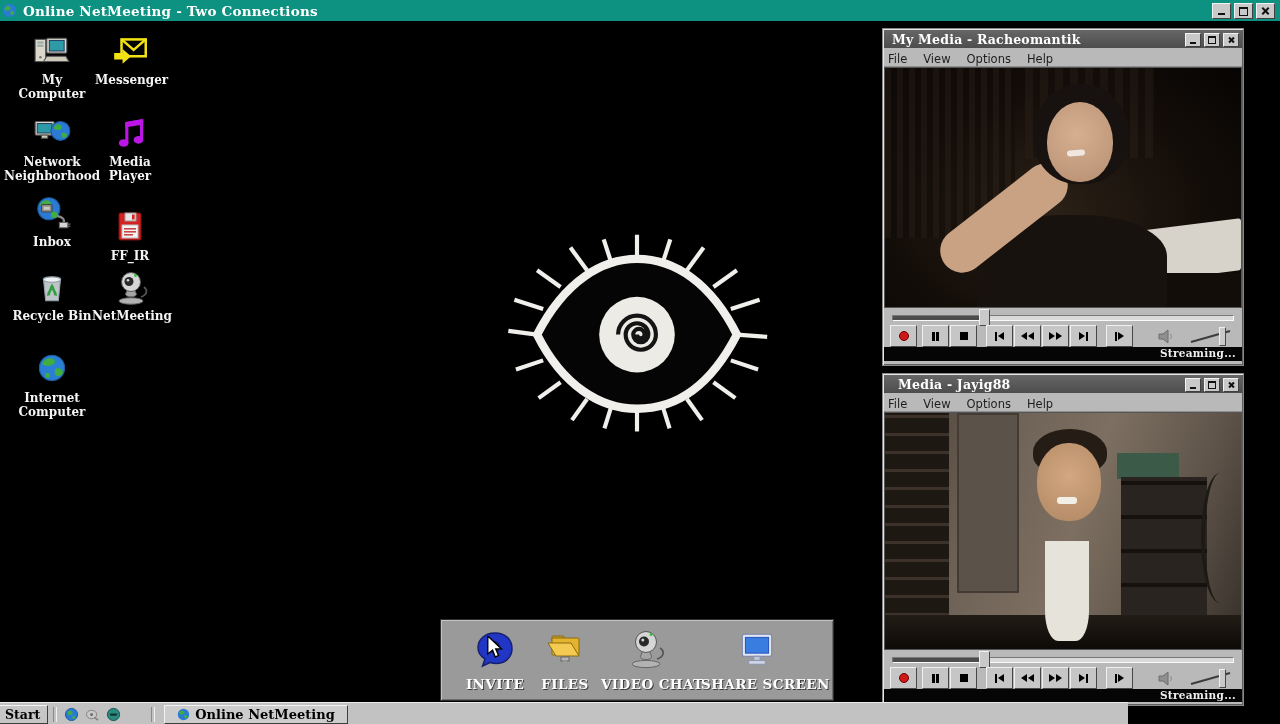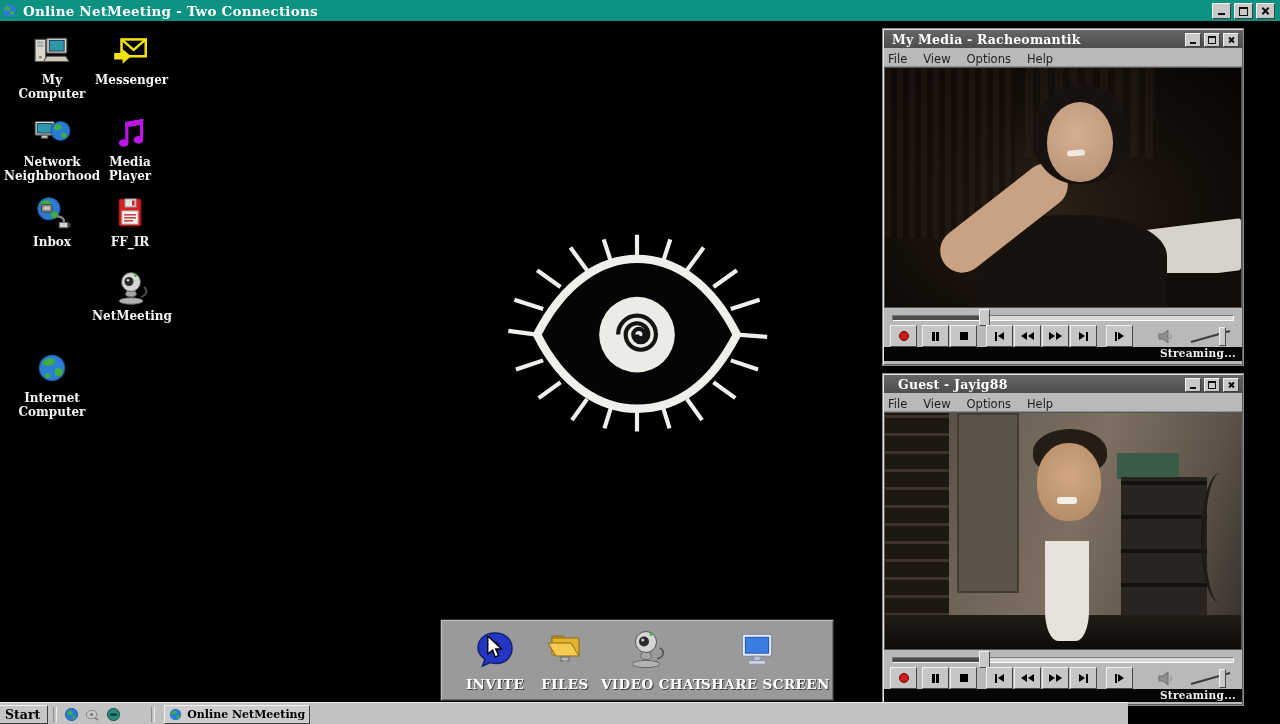--- a/index.html
+++ b/index.html
@@ -78,23 +78,23 @@
   .shape{position:absolute;}
 
   
   .taskbar{position:absolute;left:0;top:702px;width:1128px;height:22px;background:#c2c2c2;border-top:1px solid #eaeaea;
            display:flex;align-items:center;}
   .startbtn{margin-left:-3px;height:17px;padding:0 7px;background:#c6c6c6;border-top:1px solid #f2f2f2;
             border-left:1px solid #f2f2f2;border-right:1px solid #3f3f3f;border-bottom:1px solid #3f3f3f;
             display:flex;align-items:center;font-size:12.5px;color:#000;}
   .tsep{width:2px;height:15px;border-left:1px solid #8a8a8a;border-right:1px solid #efefef;margin:0 5px;}
   .ql{display:flex;align-items:center;gap:6px;margin:0 2px;}
-  .taskbtn{height:17px;padding:0 4px;background:#cdcdcd;border-top:1px solid #f2f2f2;border-left:1px solid #f2f2f2;
+  .taskbtn{height:17px;padding:0 12px;background:#cdcdcd;border-top:1px solid #f2f2f2;border-left:1px solid #f2f2f2;
            border-right:1px solid #3f3f3f;border-bottom:1px solid #3f3f3f;display:flex;align-items:center;gap:5px;
-           font-size:11px;color:#000;margin-left:4px;}
+           font-size:13px;color:#000;margin-left:4px;}
 
   
   .cursor{position:absolute;left:486px;top:636px;z-index:60;}
 </style>
 </head>
 <body>
 
 <div id="screen">
 
   <div class="main-titlebar">
@@ -182,35 +182,48 @@
         <rect x="11" y="12" width="6" height="3" fill="#c8c8c0"></rect>
         <path d="M24,21 C30,22 32,25 29,28" fill="none" stroke="#888" stroke-width="2"></path>
         <rect x="26" y="27" width="8" height="5" fill="#d6d6d6" stroke="#666"></rect>
         <rect x="34" y="28" width="2.5" height="1.2" fill="#666"></rect>
           <rect x="34" y="30" width="2.5" height="1.2" fill="#666"></rect>
       </svg>
     </span>
     <div class="lbl">Inbox</div>
   </div>
 
-  <div class="dicon" style="left:100px;top:194px;width:60px;">
+  <div class="dicon" style="left:100px;top:208px;width:60px;">
     <span class="ic">
       <svg width="36" height="38" viewBox="0 0 36 36">
         <rect x="7" y="4" width="22" height="27" rx="1.5" fill="#d42222" stroke="#7a0e0e"></rect>
         <rect x="13" y="4" width="11" height="8" fill="#e6e6e6" stroke="#999"></rect>
         <rect x="20" y="5.5" width="2.6" height="5" fill="#d42222"></rect>
         <rect x="10" y="16" width="16" height="13" fill="#f4f4f4" stroke="#bbb"></rect>
         <rect x="12" y="19" width="12" height="1.6" fill="#cc4444"></rect>
         <rect x="12" y="22" width="12" height="1.6" fill="#cc4444"></rect>
         <rect x="12" y="25" width="9" height="1.6" fill="#cc4444"></rect>
       </svg>
     </span>
     <div class="lbl">FF_IR</div>
   </div>
 
+  <div class="dicon" style="left:6px;top:268px;width:92px;">
+    <span class="ic">
+      <svg width="38" height="38" viewBox="0 0 36 36">
+        <polygon points="10,11 26,11 24,31 12,31" fill="#dfe6ea" fill-opacity="0.85" stroke="#93a1ab"></polygon>
+        <ellipse cx="18" cy="11" rx="8.3" ry="2.6" fill="#eef2f5" stroke="#93a1ab"></ellipse>
+        <path d="M14.5,25 L18,17.5 L21.5,25" fill="none" stroke="#2f9e3f" stroke-width="2.4"></path>
+        <polygon points="13,26.5 16.5,25.5 14.5,23" fill="#2f9e3f"></polygon>
+        <polygon points="23,26.5 19.5,25.5 21.5,23" fill="#2f9e3f"></polygon>
+        <polygon points="18,15.5 15.8,18.5 20.2,18.5" fill="#2f9e3f"></polygon>
+      </svg>
+    </span>
+    <div class="lbl">Recycle Bin</div>
+  </div>
 
   <div class="dicon" style="left:92px;top:268px;width:80px;">
     <span class="ic">
       <svg width="40" height="38" viewBox="0 0 40 36">
         <ellipse cx="19" cy="32" rx="12" ry="3.2" fill="#b2b2b2" stroke="#666"></ellipse>
         <path d="M14,24 C11,29 27,29 24,24 L22,20 L16,20 Z" fill="#a5a5a5" stroke="#666"></path>
         <circle cx="19" cy="13" r="9.5" fill="#d6d6d6" stroke="#555"></circle>
         <circle cx="17" cy="12.5" r="4.5" fill="#2a2a2a"></circle>
         <circle cx="16" cy="11.2" r="1.3" fill="#cfd8e0"></circle>
         <circle cx="23.5" cy="6.5" r="1.4" fill="#35c035"></circle>
@@ -409,21 +422,21 @@
         </div>
       </div>
     </div>
     <div class="statusbar">
       <span class="s">Streaming...</span>
     </div>
   </div>
 
   <div class="vwin" style="top:373px;height:329px;">
     <div class="vtitle">
-      <span class="t serifb" style="margin-left:14px">Guest - Jayig88</span>
+      <span class="t serifb" style="margin-left:14px">Media - Jayig88</span>
       <div class="winbtns">
         <div class="vbtn">
             <div class="g-min" style="width:6px"></div>
           </div>
         <div class="vbtn">
             <div class="g-max" style="width:6px;height:5px"></div>
           </div>
         <div class="vbtn">
             <div class="g-x" style="width:7px;height:7px">
               <i style="width:7px;top:2.5px"></i>

